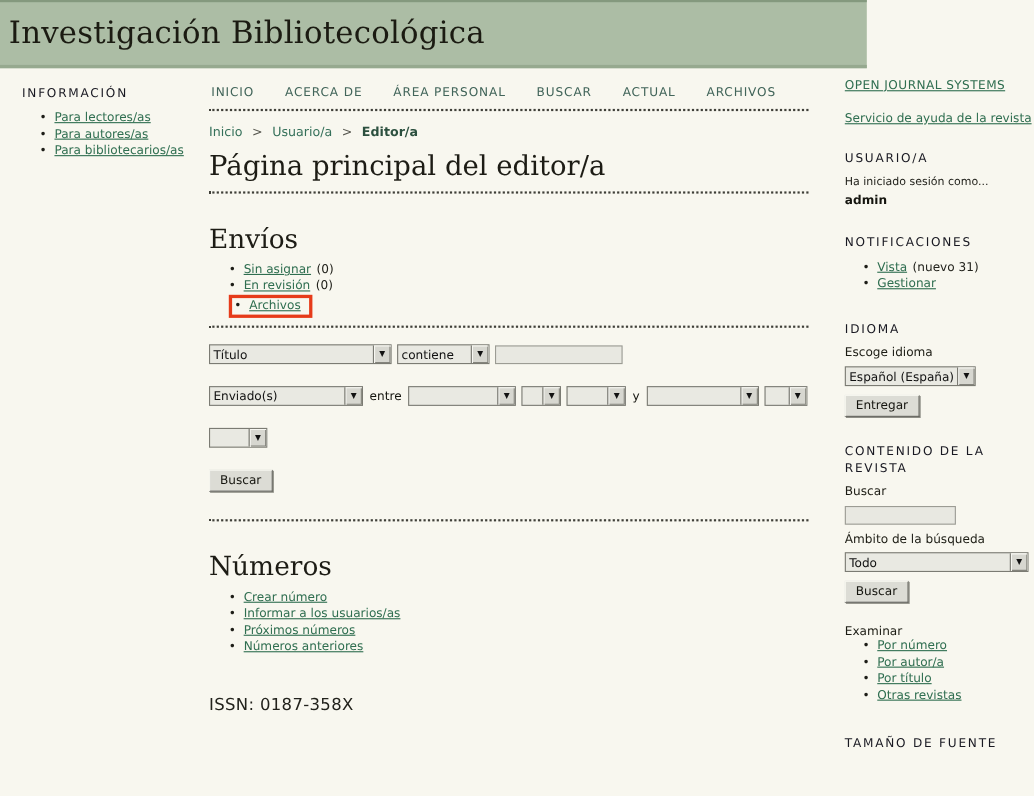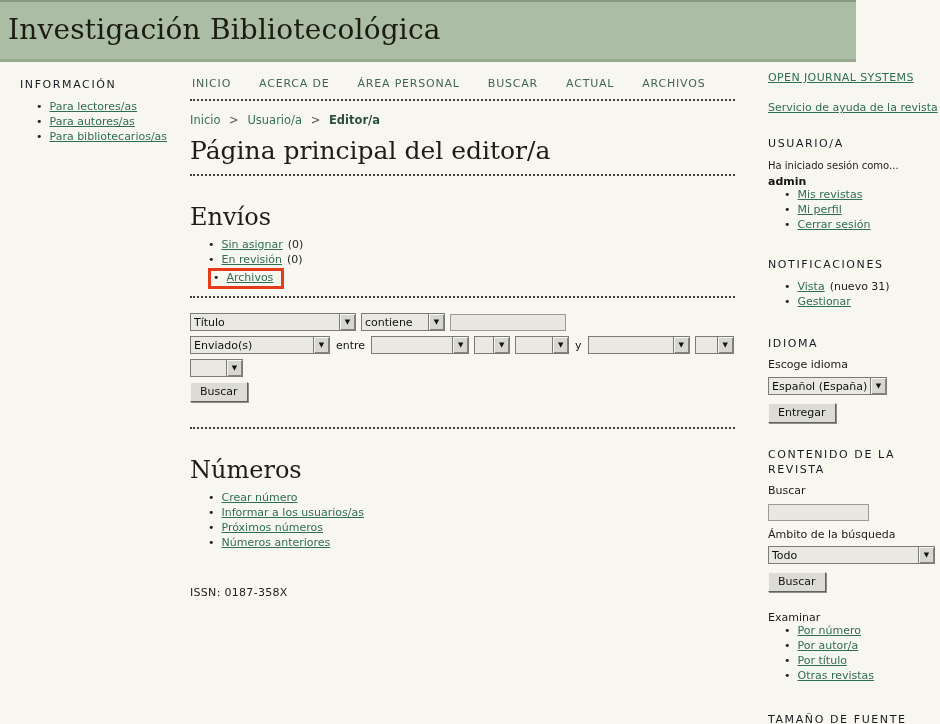--- a/index.html
+++ b/index.html
@@ -1,20 +1,20 @@
 <!DOCTYPE html>
 <html><head>
 <meta charset="utf-8">
 <style>
   html,body{margin:0;padding:0;}
   body{background:#f8f7ef;font-family:"DejaVu Sans","Liberation Sans",sans-serif;}
   .page{position:relative;width:940px;height:724px;background:#f8f7ef;overflow:hidden;}
 
   
-  .hdr{position:absolute;left:0;top:0;width:856px;height:62px;background:#acbda5;
+  .hdr{position:absolute;left:0;top:0;width:788px;height:62px;background:#acbda5;
        border-top:2px solid #84997e;border-bottom:3px solid #96a98f;box-sizing:border-box;}
   .hdr h1{margin:0;padding:11px 0 0 8px;font-family:"DejaVu Serif","Liberation Serif",serif;
        font-weight:normal;font-size:28px;color:#1b1b12;letter-spacing:0.2px;}
 
   
   .leftcol{position:absolute;left:20px;top:62px;width:175px;}
   .maincol{position:absolute;left:190px;top:62px;width:545px;}
   .rightcol{position:absolute;left:768px;top:62px;width:172px;}
 
   .block-title{font-size:11px;letter-spacing:1.6px;color:#191922;}
@@ -42,36 +42,36 @@
   h2.pagetitle{margin:9px 0 0 0;font-family:"DejaVu Serif","Liberation Serif",serif;
       font-weight:normal;font-size:25px;color:#1d1c15;}
   .title-dotted{margin-top:9px;}
   h3.sect{margin:27px 0 0 0;font-family:"DejaVu Serif","Liberation Serif",serif;
       font-weight:normal;font-size:24px;color:#1d1c15;}
   ul.sub{margin-top:7px;padding-left:18px;}
   li.hl{border:3px solid #e63b1a;width:fit-content;padding:0 8px 1px 2px;margin:1px 0 0 -5px;}
   .list-dotted{margin-top:7px;}
   .form-dotted{margin-top:25px;}
   .issues-head{margin-top:13px;}
-  .issn{margin-top:36px;font-size:11px;color:#22221c;letter-spacing:0.3px;}
+  .issn{margin-top:36px;font-size:15px;color:#22221c;letter-spacing:0.3px;}
 
   
   .sel{display:inline-flex;align-items:stretch;justify-content:space-between;background:#e9e9e2;
        border:1px solid #7b7b73;height:18px;box-sizing:border-box;vertical-align:middle;cursor:default;}
   .sel .v{font-size:11px;color:#101010;padding:2px 2px 0 3px;white-space:nowrap;overflow:hidden;}
   .sel .ar{width:15px;flex:0 0 15px;background:#d7d7d0;border-left:1px solid #7b7b73;
        box-shadow:inset 1px 1px 0 #f7f7f2, inset -1px -1px 0 #84847c;
        display:flex;align-items:center;justify-content:center;font-size:7px;color:#111;}
   .inp{background:#e8e8e1;border:1px solid #9c9c94;height:17px;box-sizing:border-box;
        font-size:11px;padding:0 3px;font-family:inherit;}
   .btn3d{display:inline-block;background:#dcdcd5;border:1px solid;
        border-color:#f5f5ee #62625c #62625c #f5f5ee;box-shadow:1px 1px 0 #8e8e86;
        font-size:11px;color:#15150f;padding:2px 9px 3px 9px;cursor:default;font-family:inherit;}
   .srchform{margin-top:15px;}
-  .frow{display:flex;align-items:center;gap:5px;margin-bottom:5px;}
+  .frow{display:flex;align-items:center;gap:5px;margin-bottom:20px;}
   .frow .lbl{font-size:11px;color:#15150f;margin:0 1px;}
 
   
   .rc-ojs{display:block;margin-top:9px;letter-spacing:0.4px;}
   .rc-help{display:block;margin-top:17px;}
   .rc-h{margin-top:23px;}
   .rc-status{margin-top:9px;font-size:10px;color:#22221c;line-height:14px;}
   .rc-user{font-weight:bold;font-size:11px;color:#15150f;margin-top:2px;}
   .rc-list{margin-top:4px;padding-left:13px;}
   .rc-gap26{margin-top:26px;}
@@ -193,25 +193,20 @@
     <div class="issn">ISSN: 0187-358X</div>
   </div>
 
   <div class="rightcol">
     <a class="lnk rc-ojs">OPEN JOURNAL SYSTEMS</a>
     <a class="lnk rc-help">Servicio de ayuda de la revista</a>
 
     <div class="block-title rc-h">USUARIO/A</div>
     <div class="rc-status">Ha iniciado sesión como...</div>
     <div class="rc-user">admin</div>
-    <ul class="blist rc-list">
-      <li><a class="lnk">Mis revistas</a></li>
-      <li><a class="lnk">Mi perfil</a></li>
-      <li><a class="lnk">Cerrar sesión</a></li>
-    </ul>
 
     <div class="block-title rc-gap26">NOTIFICACIONES</div>
     <ul class="blist rc-list" style="margin-top:9px">
       <li><a class="lnk">Vista</a><span class="count">(nuevo 31)</span></li>
       <li><a class="lnk">Gestionar</a></li>
     </ul>
 
     <div class="block-title rc-gap28">IDIOMA</div>
     <div class="plain-label rc-lbl">Escoge idioma</div>
     <div class="rc-ctl">

